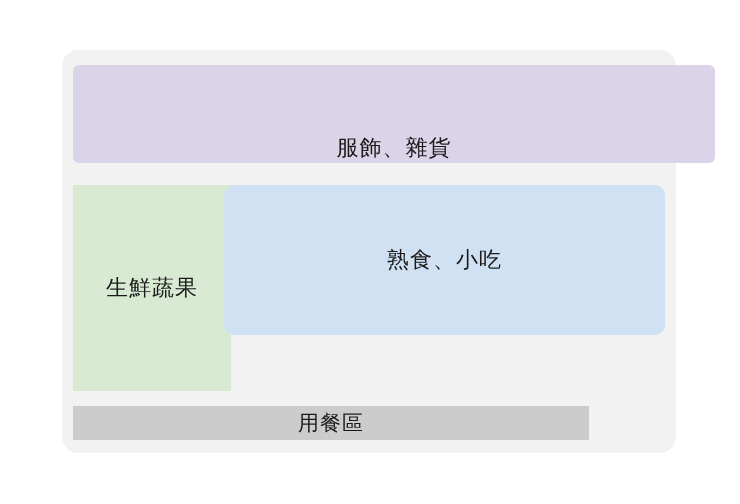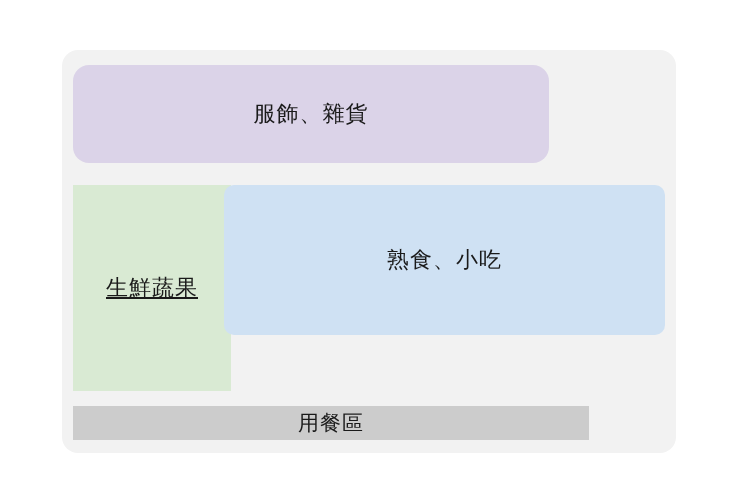--- a/index.html
+++ b/index.html
@@ -2,22 +2,22 @@
 <html><head>
   <meta charset="utf-8">
   <style>
     html, body { margin: 0; padding: 0; background: #ffffff; }
     body { width: 740px; height: 504px; position: relative; overflow: hidden;
       font-family: "DejaVu Sans", "Liberation Sans", sans-serif; color: #1a1a1a; }
     .outer { position: absolute; left: 62px; top: 50px; width: 614px; height: 403px;
       background: #f2f2f2; border-radius: 16px; }
     .zone { position: absolute; display: flex; align-items: center; justify-content: center;
       font-size: 22px; letter-spacing: 1px; }
-    .z-top { left: 73px; top: 65px; width: 476px; height: 98px; border-radius: 16px; }
-    .z-left { left: 73px; top: 185px; width: 158px; height: 206px; border-radius: 0; text-decoration: underline; }
+    .z-top { left: 73px; top: 65px; width: 642px; height: 98px; border-radius: 6px; align-items: flex-end; }
+    .z-left { left: 73px; top: 185px; width: 158px; height: 206px; border-radius: 0; }
     .z-main { left: 224px; top: 185px; width: 441px; height: 150px; border-radius: 10px; }
     .z-bottom { left: 73px; top: 406px; width: 516px; height: 34px; border-radius: 0; font-size: 21px; }
   </style>
 </head>
 <body>
 
 <div class="outer" style="background: rgb(242, 242, 242);"></div>
 
 <div class="zone z-top" style="background: rgb(219, 211, 232);">
   <span>服飾、雜貨</span>

